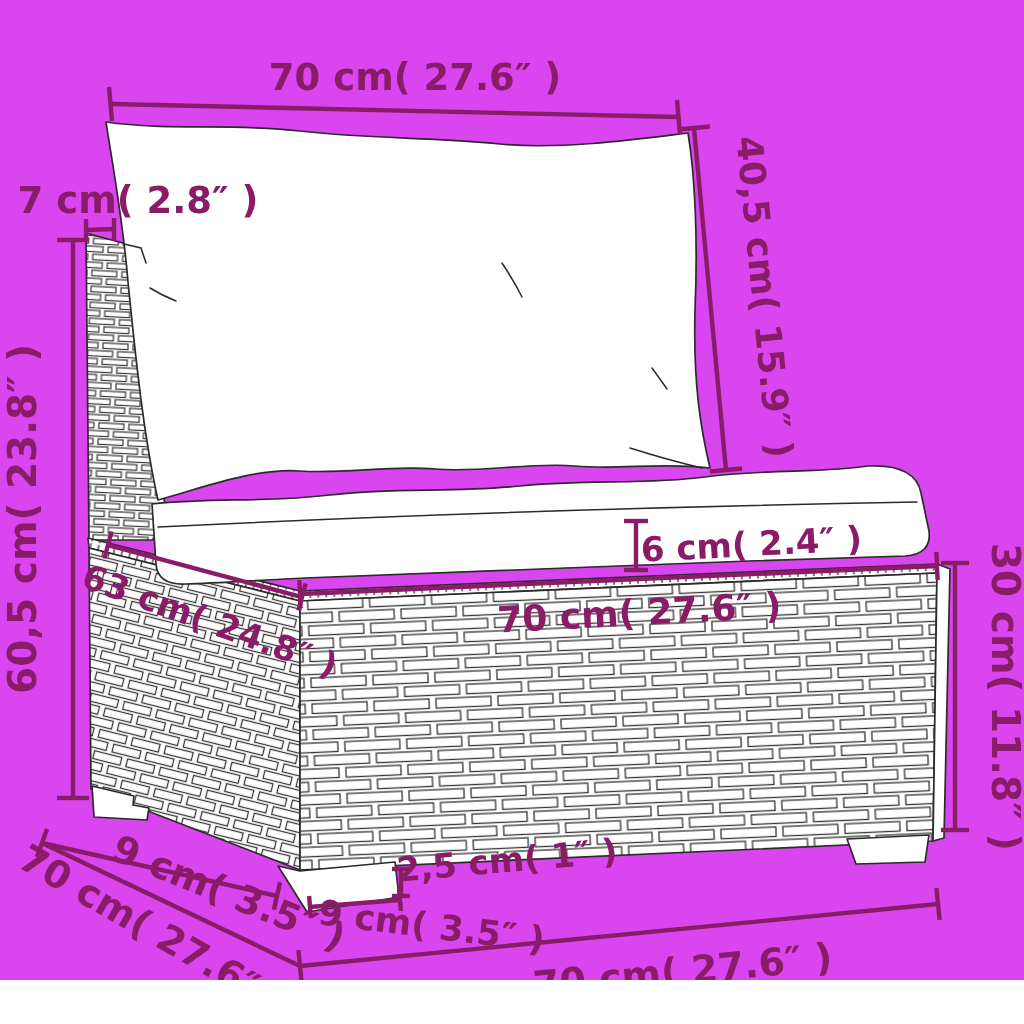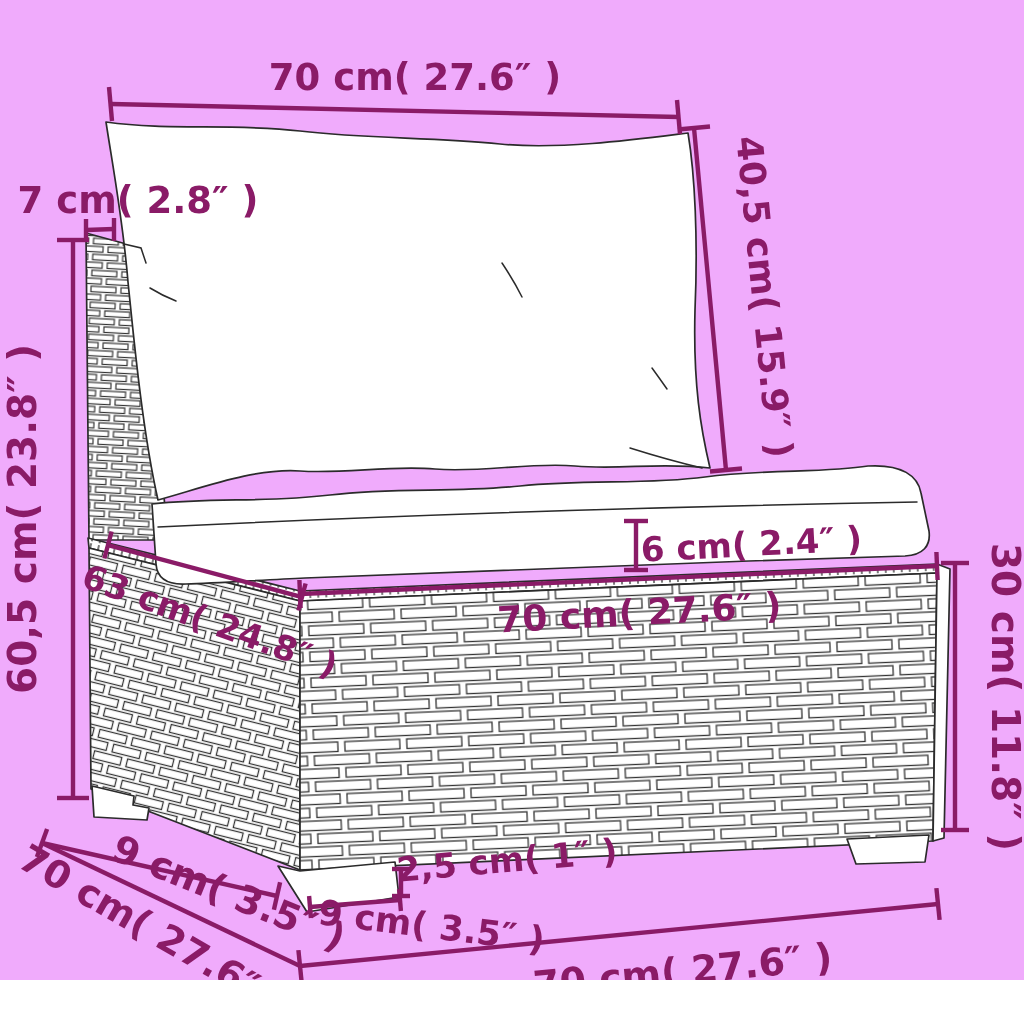--- a/index.html
+++ b/index.html
@@ -1,16 +1,16 @@
 <!DOCTYPE html>
 <html><head>
 <meta charset="utf-8">
 <style>
   html,body{margin:0;padding:0;background:#ffffff;}
-  .stage{width:1024px;height:980px;position:relative;background:#f0abfc;overflow:hidden;}
+  .stage{width:1024px;height:980px;position:relative;background:#d946ef;overflow:hidden;}
   svg{display:block;}
   .dim-text{
     font-family:"DejaVu Sans","Liberation Sans",sans-serif;
     font-weight:bold;
     fill:#8a1b67;
     text-anchor:middle;
   }
   .outline{fill:#ffffff;stroke:#2b2b2b;stroke-width:1.7;stroke-linejoin:round;}
   .stroke-only{fill:none;stroke:#2b2b2b;stroke-width:1.5;stroke-linecap:round;}
   .dim-line{stroke:#8a1b67;stroke-width:4.4;stroke-linecap:butt;fill:none;}

